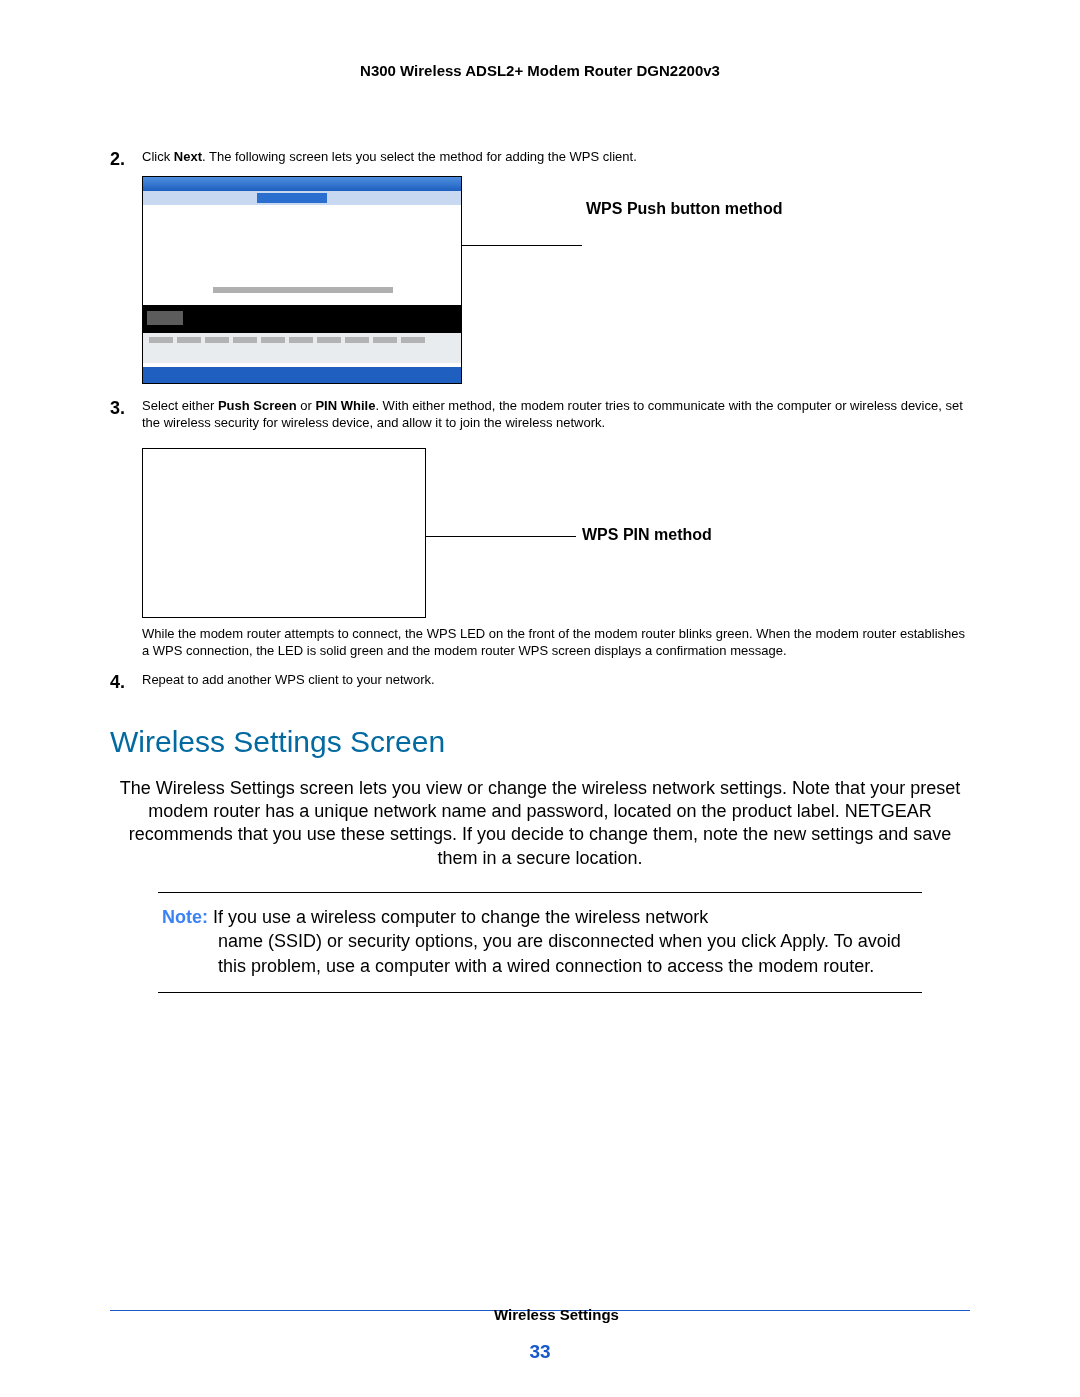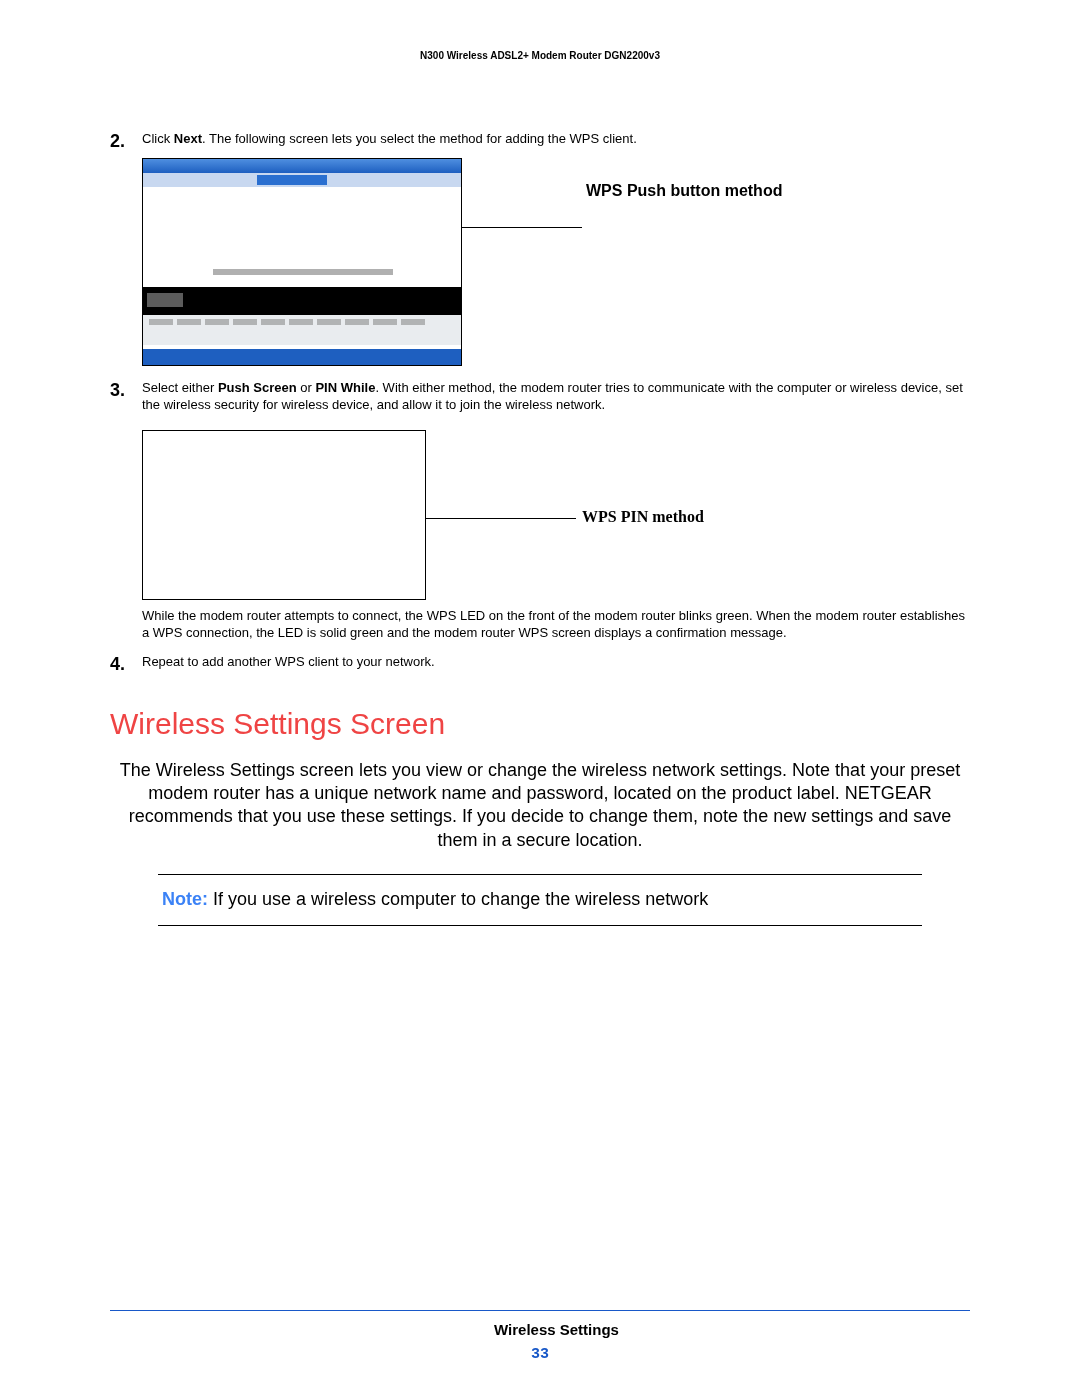--- a/index.html
+++ b/index.html
@@ -12,22 +12,23 @@
   .page {
     width: 1080px;
     height: 1397px;
     position: relative;
     box-sizing: border-box;
     padding: 50px 110px 40px 110px;
   }
   .doc-header {
     text-align: center;
     font-weight: bold;
-    font-size: 10px;
+    font-size: 15px;
     margin-bottom: 70px;
+    margin-top: 12px;
   }
   .ol-item {
     display: flex;
     margin-bottom: 4px;
   }
   .ol-num {
     width: 32px;
     flex: 0 0 32px;
     font-weight: bold;
     font-size: 18px;
@@ -117,25 +118,24 @@
     width:150px;
     border-bottom:1.2px solid #000;
     margin-top:88px;
   }
   .callout-label-2 {
     font-weight:bold;
     font-size:16px;
     margin-top:78px;
     margin-left:6px;
     white-space:nowrap;
-    font-family:Liberation Serif, serif;
   }
 
   .section-title {
-    color:#ef4444;
+    color:#0369a1;
     font-size:30px;
     font-weight:normal;
     margin:32px 0 18px 0;
     font-family: "Segoe UI", Arial, sans-serif;
   }
   .body-para {
     font-size:18px;
     line-height:1.3;
     margin: 0 0 14px 0;
     text-align: center;
@@ -177,23 +177,22 @@
     text-align:center;
   }
   .page-footer .label {
     font-weight:bold;
     font-size:15px;
     padding-left:33px;
   }
   .page-footer .num {
     color:#1858c8;
     font-weight:bold;
-    font-size:15px;
-    margin-top:8px;
-    font-family:Liberation Mono, monospace;
+    font-size:19px;
+    margin-top:18px;
   }
 
   .sp-8  { height:8px; }
   .sp-14 { height:14px; }
   .sc1-toolbar .chips{
     position:absolute; left:6px; top:4px; right:6px; display:flex; flex-wrap:wrap; gap:4px;
   }
   .sc1-toolbar .chips span{ width:24px; height:6px; background:#7a7a7a; opacity:.5;}
 </style>
 </head>
@@ -267,20 +266,21 @@
     <div class="ol-body">Repeat to add another WPS client to your network.</div>
   </div>
 
   <div class="section-title">Wireless Settings Screen</div>
   <p class="body-para">The Wireless Settings screen lets you view or change the wireless network settings. Note that your preset modem router has a unique network name and password, located on the product label. NETGEAR recommends that you use these settings. If you decide to change them, note the new settings and save them in a secure location.</p>
 
   <div class="note-block">
     <hr class="note-rule">
     <div class="note-inner">
       <span class="note-label">Note:</span><span>  If you use a wireless computer to change the wireless network</span>
+      <span class="note-indent">name (SSID) or security options, you are disconnected when you click Apply. To avoid this problem, use a computer with a wired connection to access the modem router.</span>
     </div>
     <hr class="note-rule">
   </div>
 
   <hr class="page-footer-rule">
   <div class="page-footer">
     <div class="label">Wireless Settings</div>
     <div class="num">33</div>
   </div>
 

